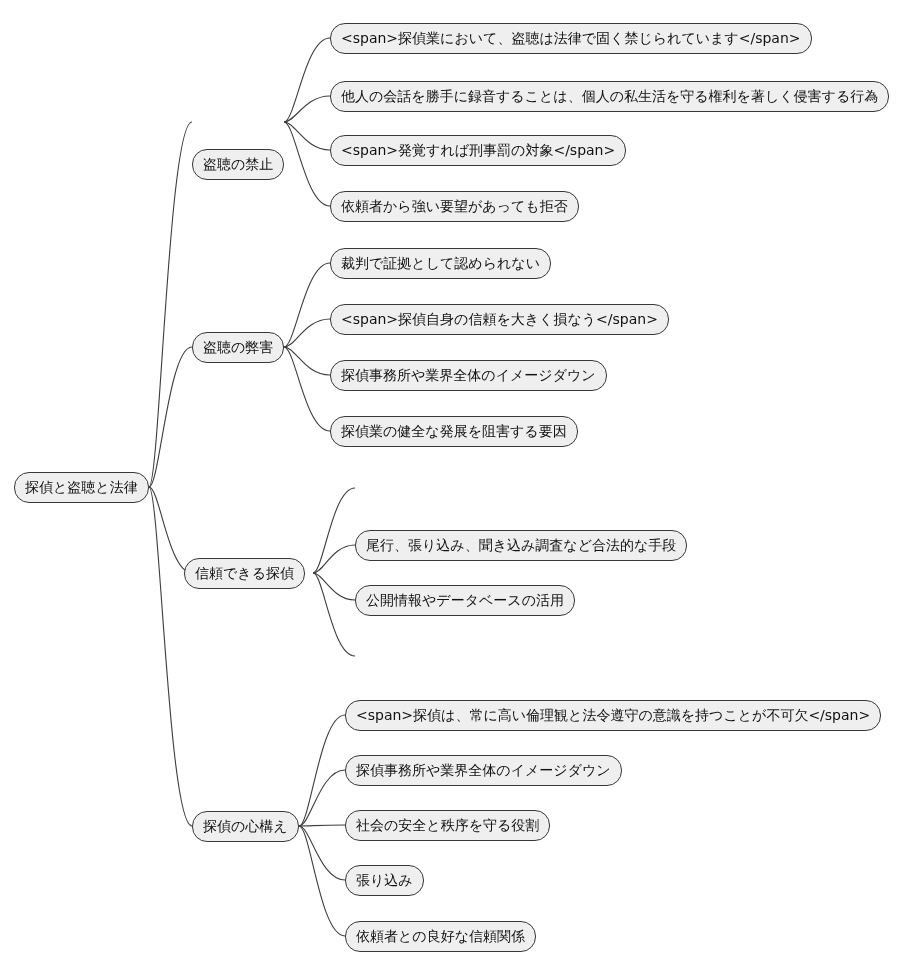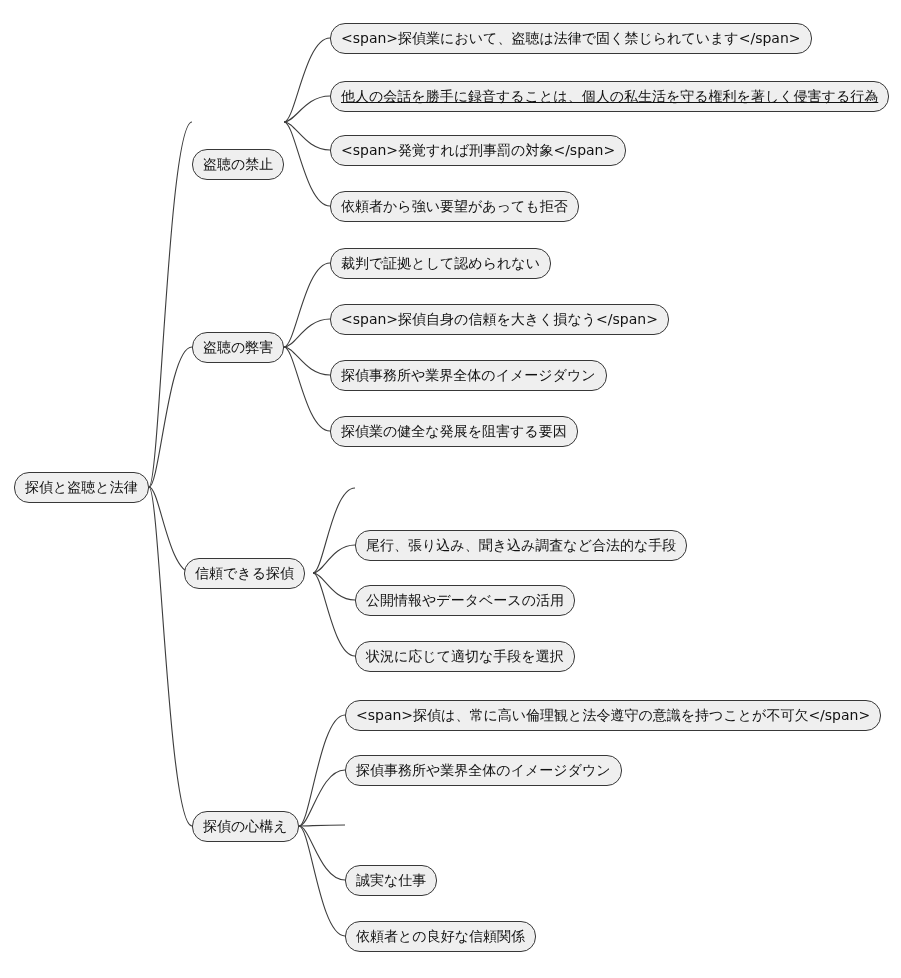--- a/index.html
+++ b/index.html
@@ -62,30 +62,30 @@
       <path d="M 299 826 C 310.5 826, 319.7 715, 345 715" fill="none" stroke="#3d3d3d" stroke-width="1.1"></path>
       <path d="M 299 826 C 310.5 826, 319.7 770, 345 770" fill="none" stroke="#3d3d3d" stroke-width="1.1"></path>
       <path d="M 299 826 C 310.5 826, 319.7 825, 345 825" fill="none" stroke="#3d3d3d" stroke-width="1.1"></path>
       <path d="M 299 826 C 310.5 826, 319.7 880, 345 880" fill="none" stroke="#3d3d3d" stroke-width="1.1"></path>
       <path d="M 299 826 C 310.5 826, 319.7 936, 345 936" fill="none" stroke="#3d3d3d" stroke-width="1.1"></path>
     </svg>
 
 <div class="node" style="left: 14px; top: 471.5px;">探偵と盗聴と法律</div>
     <div class="node" style="left: 192px; top: 106.5px; margin-top: 42px;">盗聴の禁止</div>
     <div class="node" style="left: 330px; top: 22.5px; text-align: right;">&lt;span&gt;探偵業において、盗聴は法律で固く禁じられています&lt;/span&gt;</div>
-    <div class="node" style="left: 330px; top: 80.5px; text-decoration: underline;">他人の会話を勝手に録音することは、個人の私生活を守る権利を著しく侵害する行為</div>
+    <div class="node" style="left: 330px; top: 80.5px;">他人の会話を勝手に録音することは、個人の私生活を守る権利を著しく侵害する行為</div>
     <div class="node" style="left: 330px; top: 134.5px;">&lt;span&gt;発覚すれば刑事罰の対象&lt;/span&gt;</div>
     <div class="node" style="left: 330px; top: 190.5px;">依頼者から強い要望があっても拒否</div>
     <div class="node" style="left: 192px; top: 331.5px;">盗聴の弊害</div>
     <div class="node" style="left: 330px; top: 247.5px;">裁判で証拠として認められない</div>
     <div class="node" style="left: 330px; top: 303.5px;">&lt;span&gt;探偵自身の信頼を大きく損なう&lt;/span&gt;</div>
     <div class="node" style="left: 330px; top: 359.5px;">探偵事務所や業界全体のイメージダウン</div>
     <div class="node" style="left: 330px; top: 415.5px;">探偵業の健全な発展を阻害する要因</div>
     <div class="node" style="left: 184px; top: 557.5px;">信頼できる探偵</div>
     <div class="node" style="left: 355px; top: 529.5px;">尾行、張り込み、聞き込み調査など合法的な手段</div>
     <div class="node" style="left: 355px; top: 584.5px;">公開情報やデータベースの活用</div>
-    <div class="node" style="left: 355px; top: 640.5px;">状況に応じて適切な手段を選択</div>
     <div class="node" style="left: 192px; top: 810.5px;">探偵の心構え</div>
     <div class="node" style="left: 345px; top: 699.5px;">&lt;span&gt;探偵は、常に高い倫理観と法令遵守の意識を持つことが不可欠&lt;/span&gt;</div>
     <div class="node" style="left: 345px; top: 754.5px;">探偵事務所や業界全体のイメージダウン</div>
-    <div class="node" style="left: 345px; top: 864.5px;">誠実な仕事</div>
+    <div class="node" style="left: 345px; top: 809.5px;">社会の安全と秩序を守る役割</div>
+    <div class="node" style="left: 345px; top: 864.5px;">張り込み</div>
     <div class="node" style="left: 345px; top: 920.5px;">依頼者との良好な信頼関係</div>
   </div>
 
 </body></html>

